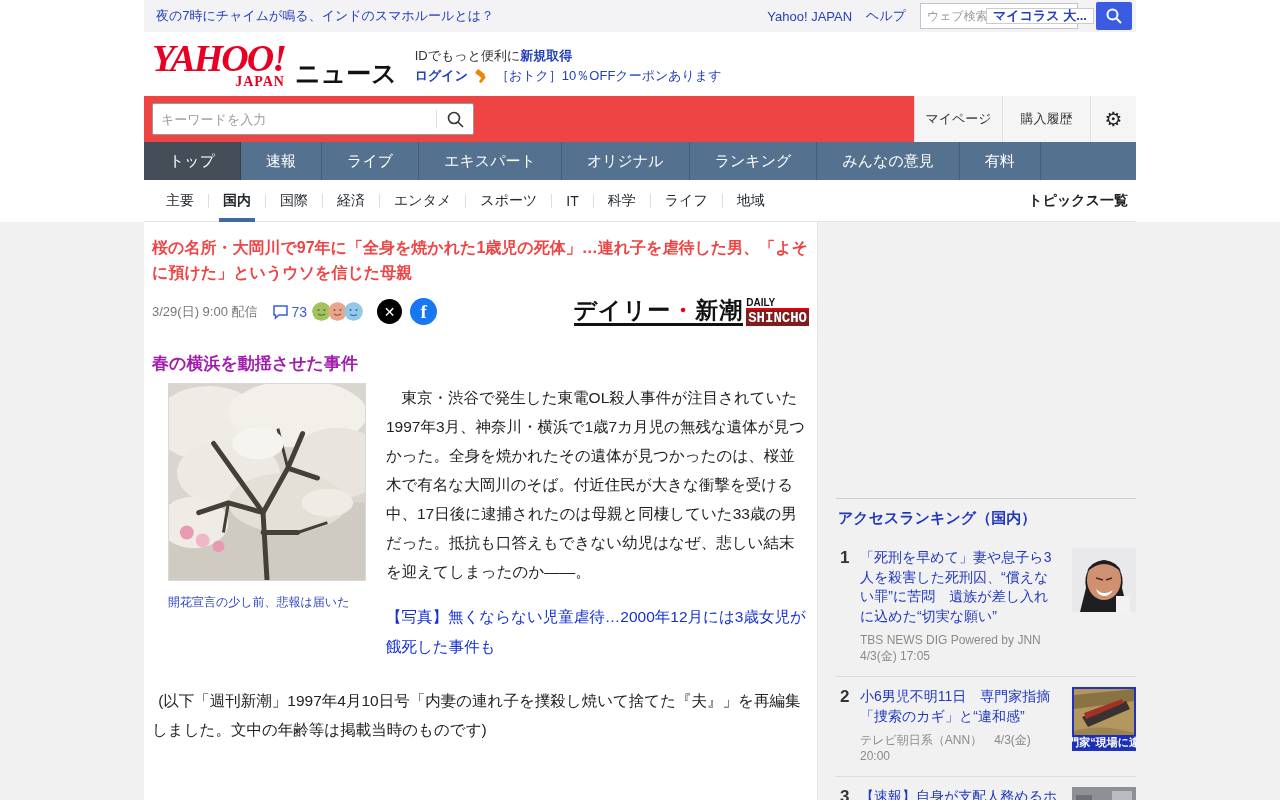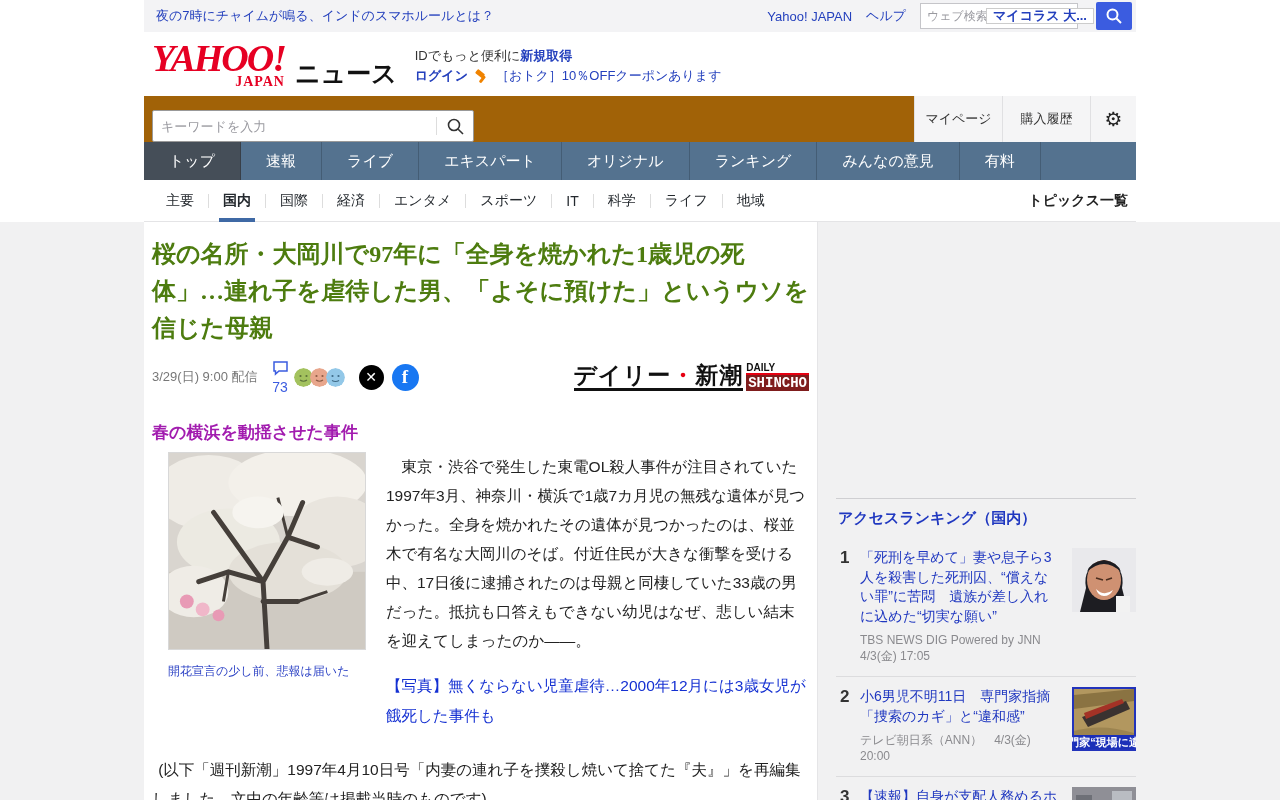--- a/index.html
+++ b/index.html
@@ -28,21 +28,21 @@
   .logo-stack { display:flex; flex-direction:column; align-items:flex-end; }
   .logo-service { font-size:25px; font-weight:bold; color:#111; margin-left:10px; line-height:1; padding-bottom:4px; }
   .mast-texts { margin-left:18px; font-size:13px; line-height:20px; }
   .mast-line1 { color:#333; }
   .mast-line1 b { color:#2440bd; }
   .mast-line2 { display:flex; align-items:center; gap:6px; }
   .login-link { color:#2440bd; font-weight:bold; font-size:13px; text-decoration:none; }
   .promo-link { color:#2440bd; font-size:13px; text-decoration:none; }
 
   
-  .searchrow { height:46px; display:flex; align-items:flex-end; background:#a16207; }
+  .searchrow { height:46px; display:flex; align-items:center; background:#ef4444; }
   .kw-box { width:322px; height:32px; border:1px solid #999; border-radius:2px; background:#fff; display:flex; align-items:center; margin-left:8px; }
   .kw-input { flex:1; border:none; outline:none; font-size:13px; padding:0 8px; color:#222; background:transparent; }
   .kw-input::placeholder { color:#9a9aa0; }
   .kw-sep { width:1px; height:18px; background:#ddd; }
   .kw-btn { width:36px; height:30px; border:none; background:transparent; display:flex; align-items:center; justify-content:center; cursor:pointer; }
   .searchrow-right { margin-left:auto; display:flex; height:46px; }
   .hcell { background:#f5f5f6; border-left:1px solid #e0e0e2; width:88px; display:flex; align-items:center; justify-content:center; font-size:13px; color:#333; cursor:pointer; }
   .hcell.gear { width:46px; font-size:20px; color:#222; }
 
   
@@ -58,24 +58,24 @@
   .sub-item.active::after { content:""; position:absolute; left:10px; right:10px; bottom:0; height:4px; background:#3f69a5; }
   .sub-right { margin-left:auto; font-size:14px; font-weight:bold; color:#222; cursor:pointer; }
 
   
   .content-bg { background:#f1f1f2; height:578px; }
   .main-cols { display:flex; height:100%; }
   .article-card { width:674px; background:#fff; border-right:1px solid #e5e5e7; padding:14px 8px 0; height:100%; }
   .sidebar { width:300px; margin-left:18px; padding-top:276px; }
 
   
-  .art-title { font-size:24px; font-weight:bold; line-height:1.55; color:#4d7c0f;font-family:Liberation Serif, serif; }
+  .art-title { font-size:16px; font-weight:bold; line-height:1.55; color:#ef4444; }
   .meta-row { margin-top:12px; display:flex; align-items:center; }
   .meta-date { font-size:13px; color:#777; }
-  .cmt { display:flex; align-items:center; gap:3px; margin-left:14px; color:#3b5ce0; font-size:14px;flex-direction:column; }
+  .cmt { display:flex; align-items:center; gap:3px; margin-left:14px; color:#3b5ce0; font-size:14px; }
   .emoji-row { display:flex; margin-left:8px; }
   .emoji { width:19px; height:19px; border-radius:50%; margin-left:-3px; position:relative; }
   .sns { display:flex; align-items:center; gap:8px; margin-left:14px; }
   .x-icon { width:25px; height:25px; border-radius:50%; background:#000; color:#fff; font-size:14px; font-weight:bold; display:flex; align-items:center; justify-content:center; cursor:pointer; }
   .fb-icon { width:27px; height:27px; border-radius:50%; background:#1877f2; color:#fff; font-family:"Liberation Serif",serif; font-size:19px; font-weight:bold; display:flex; align-items:center; justify-content:center; cursor:pointer; }
   .src-logo { margin-left:auto; display:flex; align-items:center; cursor:pointer; }
   .src-jp { font-size:23px; font-weight:bold; color:#111; letter-spacing:1px; border-bottom:3px solid #111; line-height:1.1; }
   .src-jp i { font-style:normal; color:#e60012; }
   .src-en { margin-left:3px; display:flex; flex-direction:column; line-height:1; }
   .src-daily { font-size:10px; font-weight:bold; color:#111; border-bottom:2px solid #e60012; }

